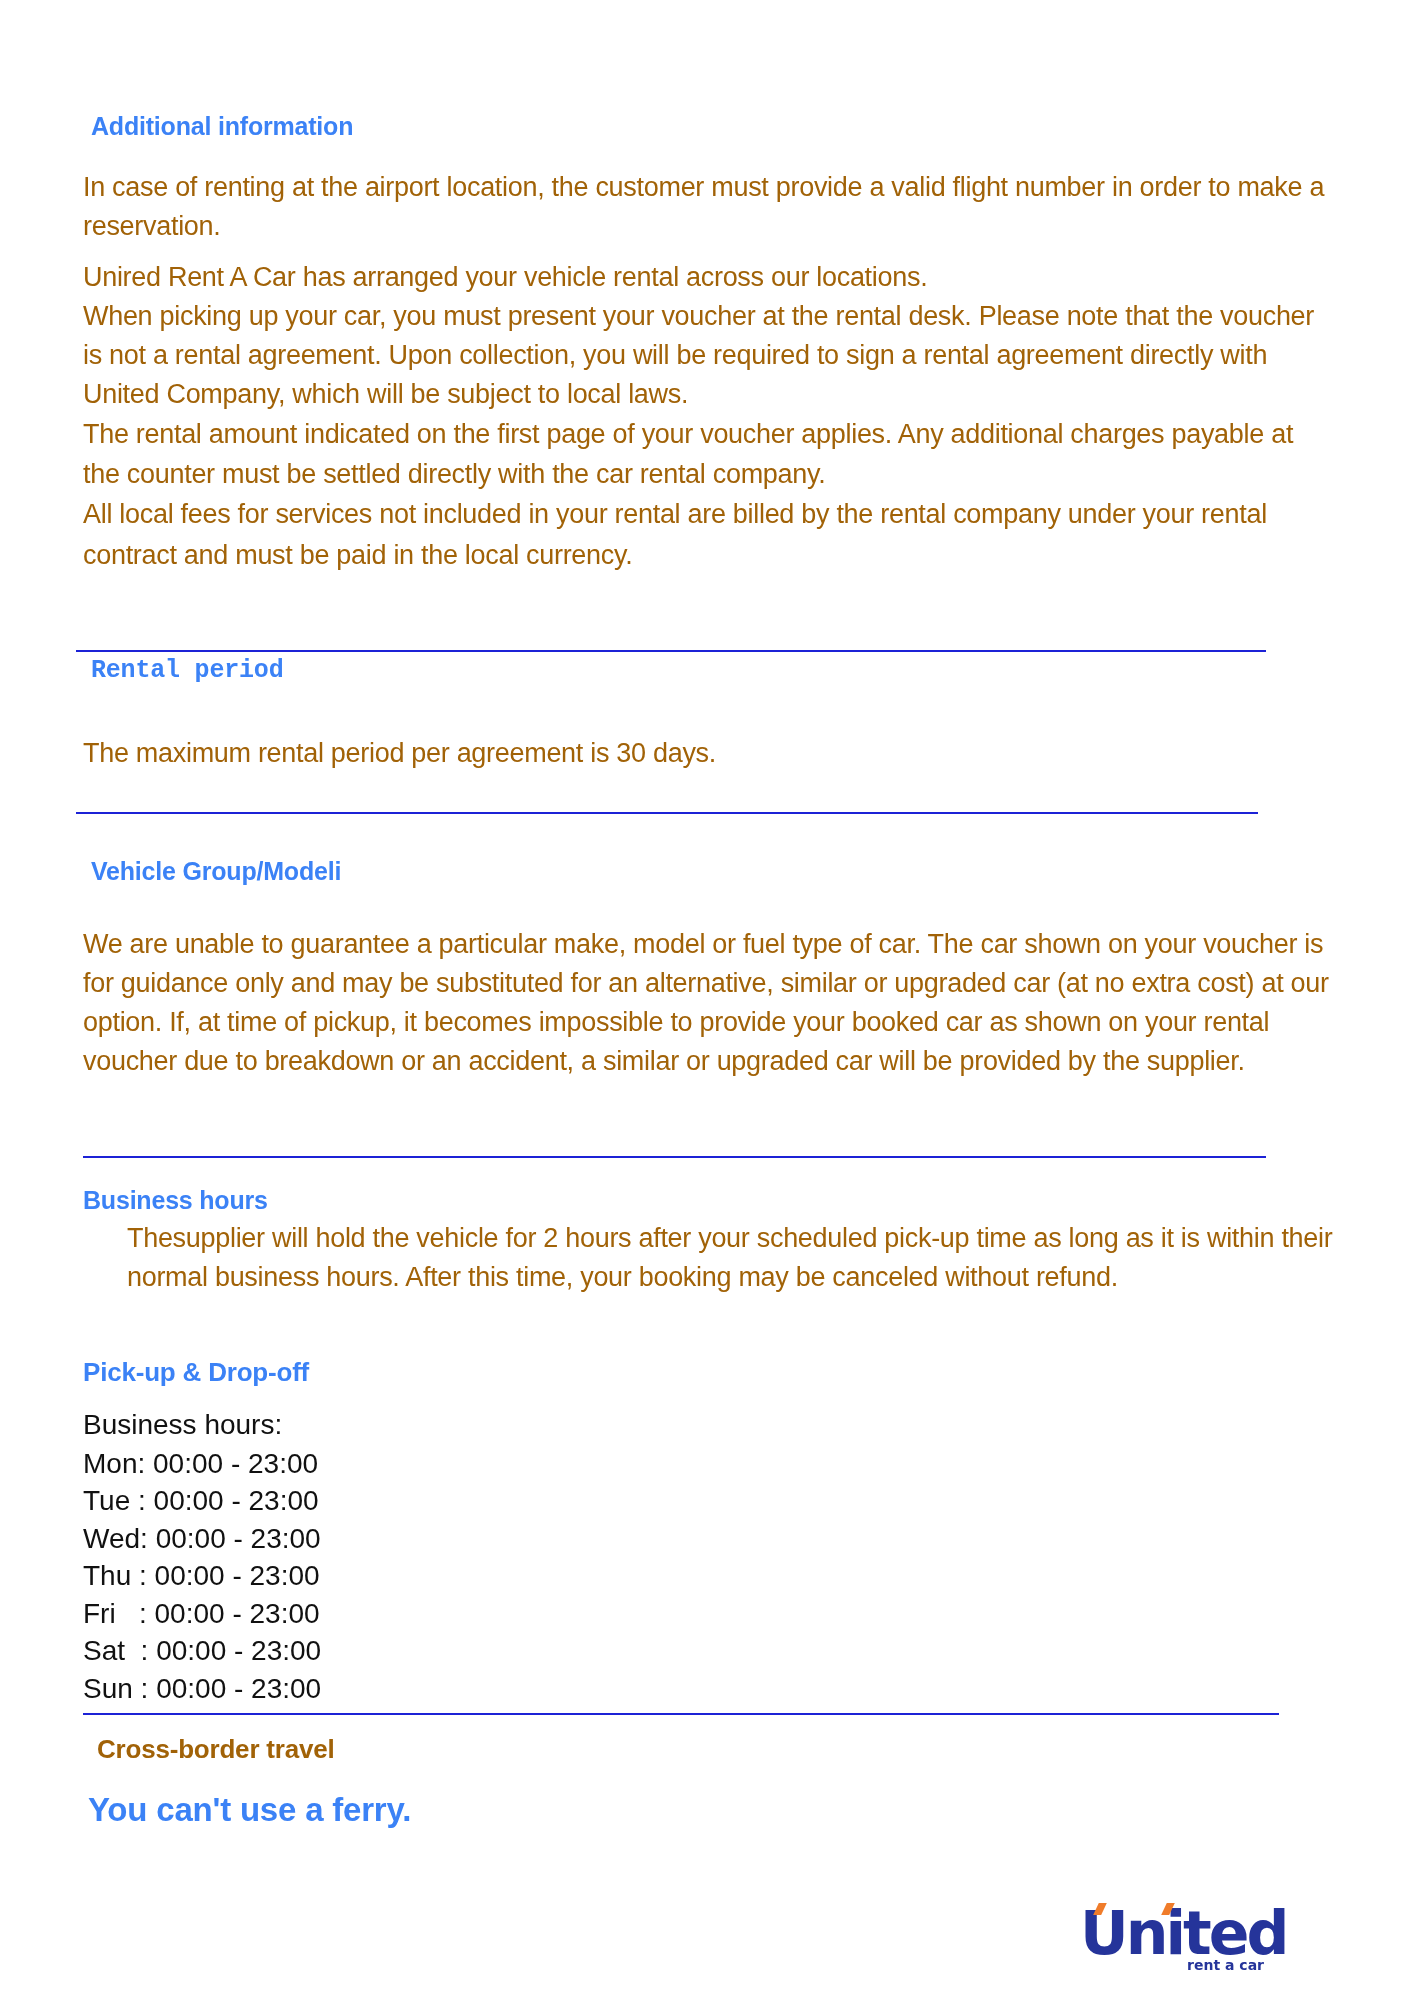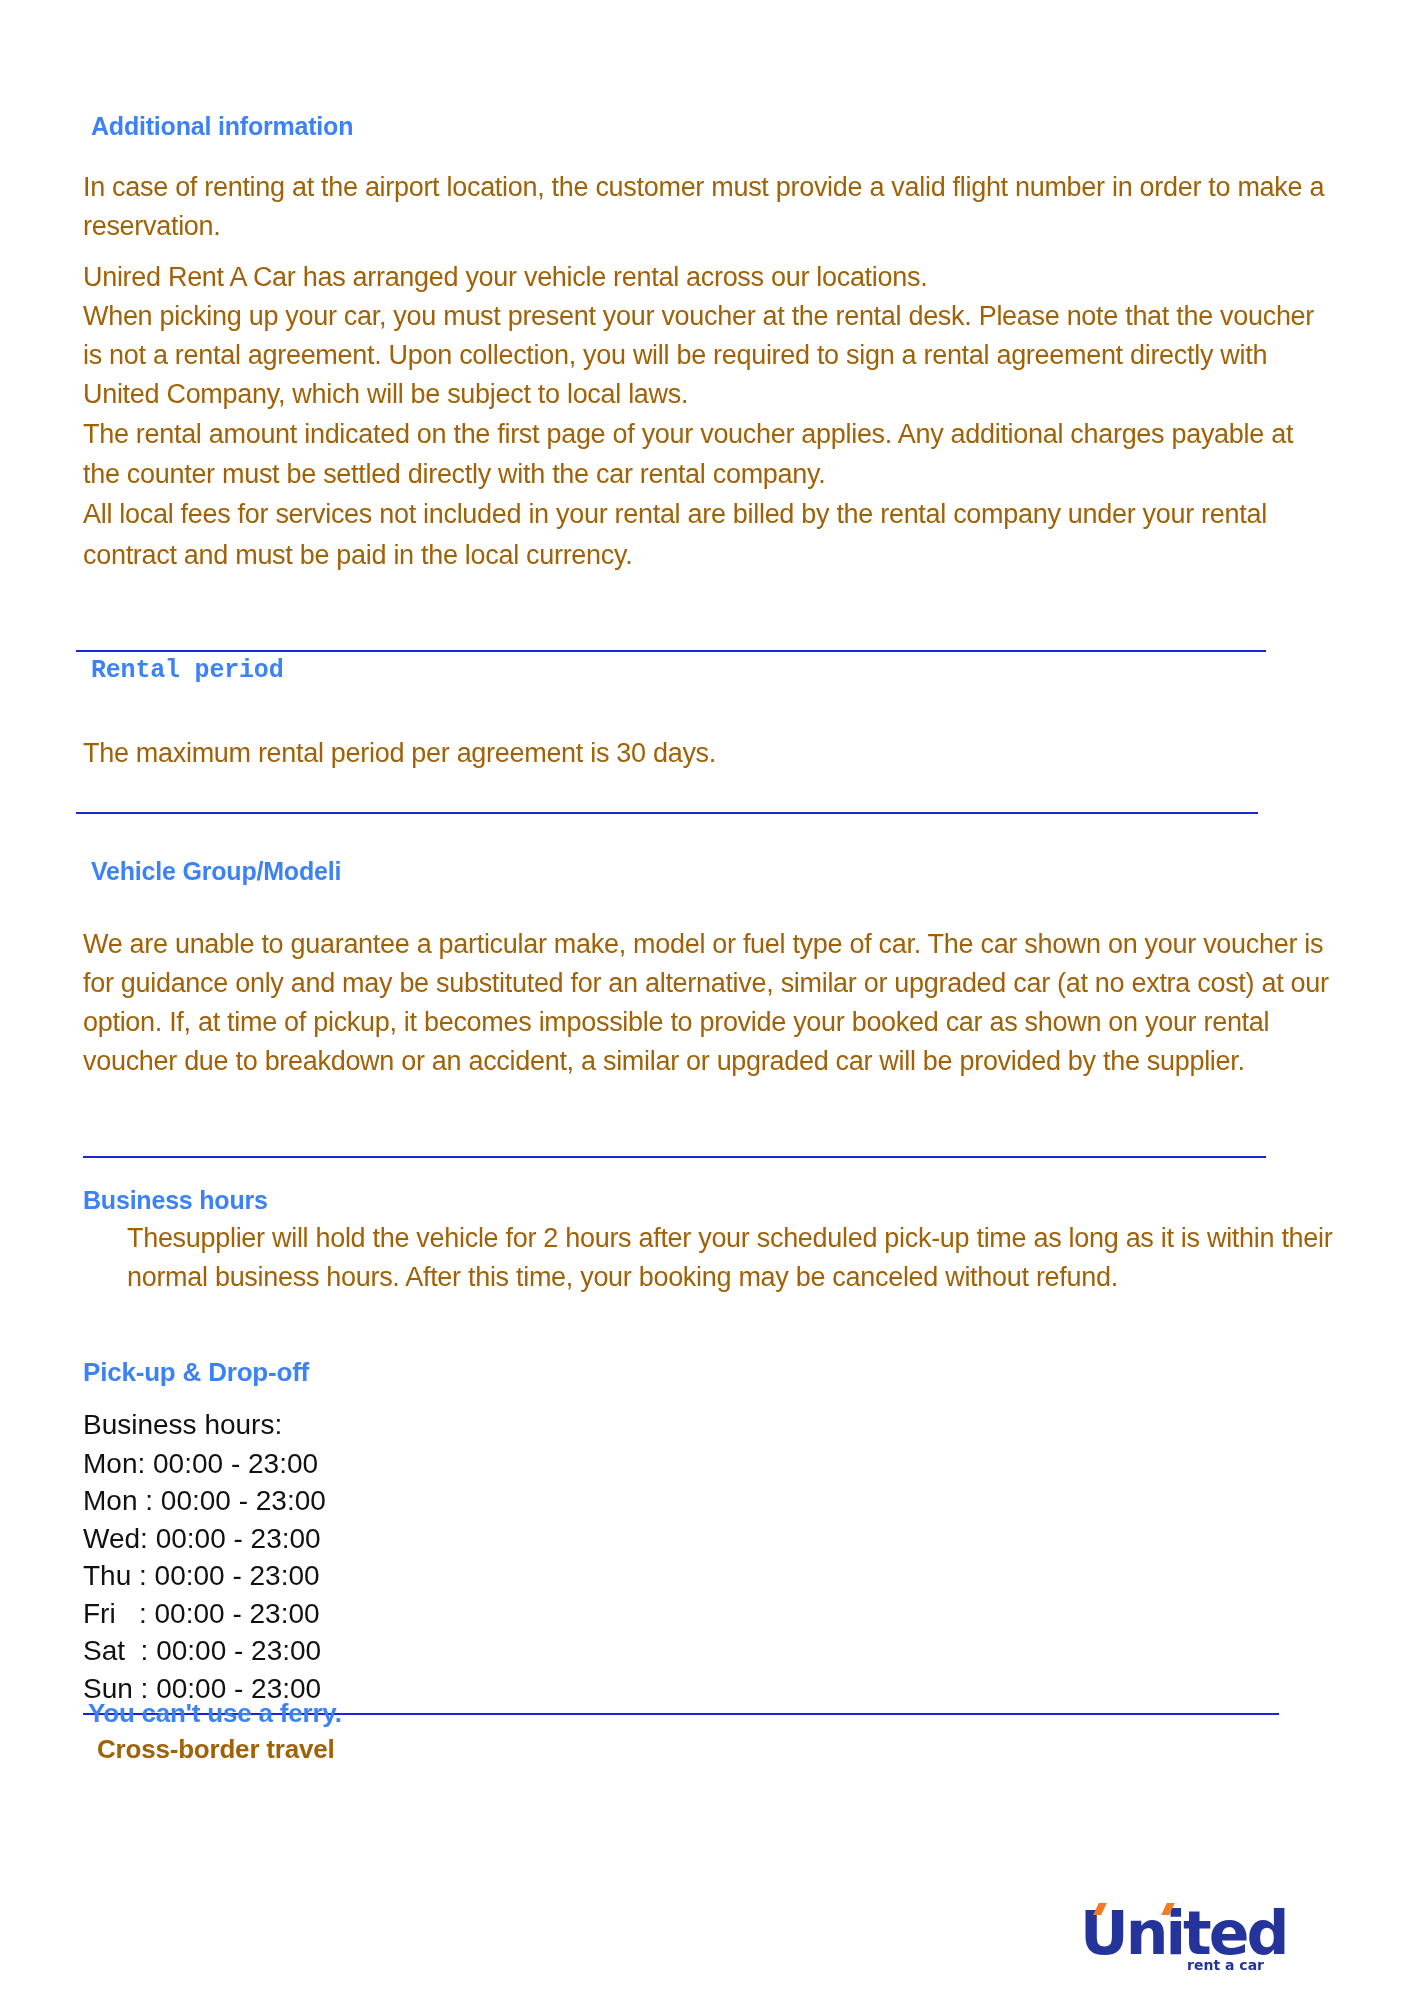--- a/index.html
+++ b/index.html
@@ -42,31 +42,31 @@
 
 <div class="divider" style="left:83px; top:1156px; width:1183px;"></div>
 
 <div class="abs h" style="left:83px; top:1186px;">Business hours</div>
 <div class="abs p" style="left:83px; top:1219px; width:1230px;margin-left:44px;">Thesupplier will hold the vehicle for 2 hours after your scheduled pick-up time as long as it is within their normal business hours. After this time, your booking may be canceled without refund.</div>
 
 <div class="abs h" style="left:83px; top:1357px; font-size:26px;">Pick-up &amp; Drop-off</div>
 <div class="abs" style="left:83px; top:1406px;">
   <div class="hours-row" style="margin-bottom:1px;">Business hours:</div>
   <div class="hours-row"><b>Mon:</b><span> 00:00 - 23:00</span></div>
-  <div class="hours-row"><b>Mon :</b><span> 00:00 - 23:00</span></div>
+  <div class="hours-row"><b>Tue :</b><span> 00:00 - 23:00</span></div>
   <div class="hours-row"><b>Wed:</b><span> 00:00 - 23:00</span></div>
   <div class="hours-row"><b>Thu :</b><span> 00:00 - 23:00</span></div>
   <div class="hours-row"><b>Fri   :</b><span> 00:00 - 23:00</span></div>
   <div class="hours-row"><b>Sat  :</b><span> 00:00 - 23:00</span></div>
   <div class="hours-row"><b>Sun :</b><span> 00:00 - 23:00</span></div>
 </div>
 
 <div class="divider" style="left:83px; top:1713px; width:1196px;"></div>
 
 <div class="abs h" style="left:97px; top:1734px; color:#a16207; font-size:26px;">Cross-border travel</div>
-<div class="abs h" style="left:88px; top:1698px; font-size:26px;">You can't use a ferry.</div>
+<div class="abs h" style="left:88px; top:1791px; font-size:33px;">You can't use a ferry.</div>
 
 <div class="logo">
   <div class="logo-word">United</div>
   <div class="logo-accent" style="left:16px; top:-2px; transform:skewX(-25deg);"></div>
   <div class="logo-accent" style="left:84px; top:-2px; transform:skewX(-25deg);"></div>
   <div class="logo-sub">rent a car</div>
 </div>
 
 </body></html>

